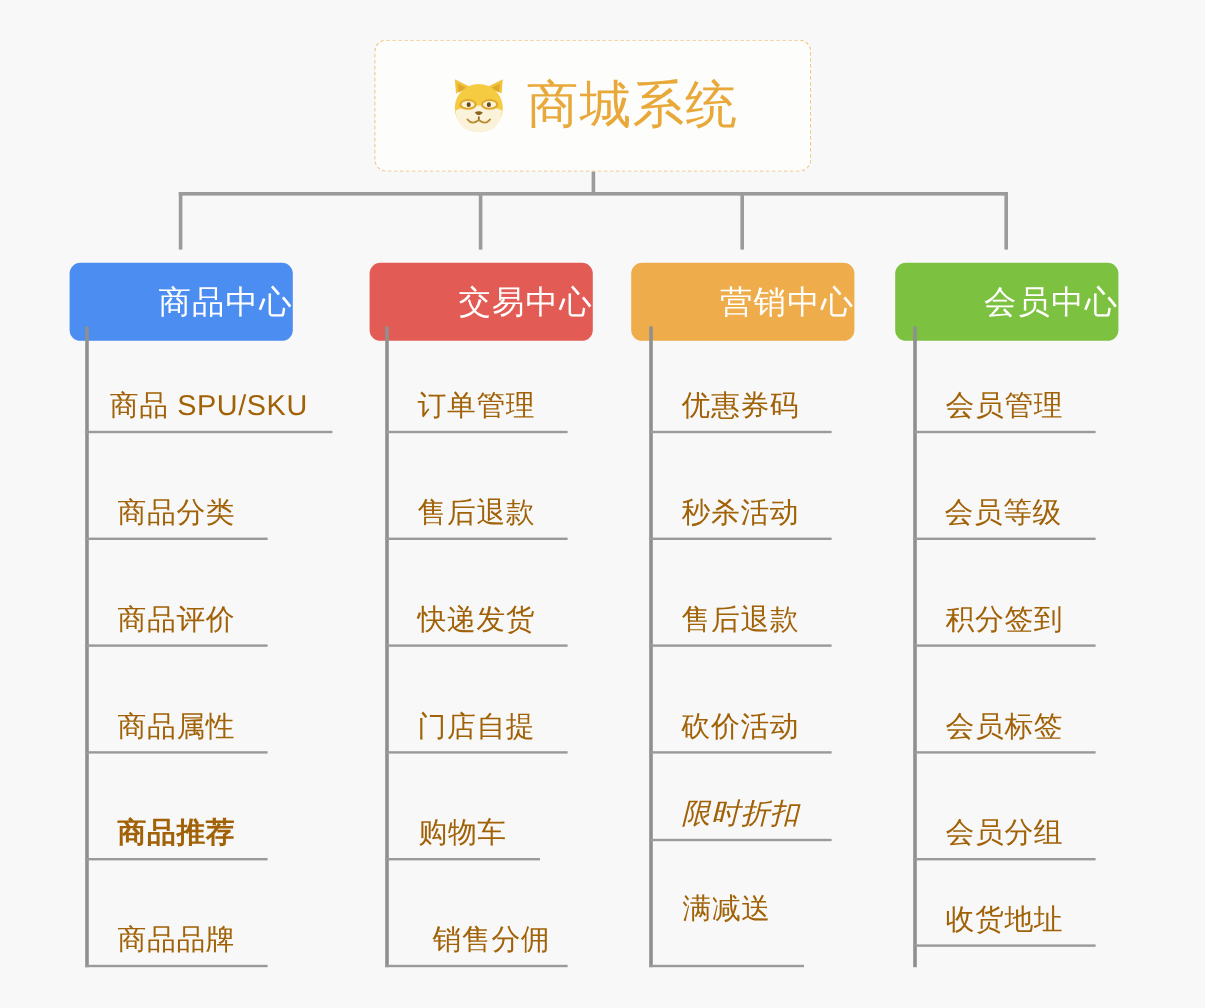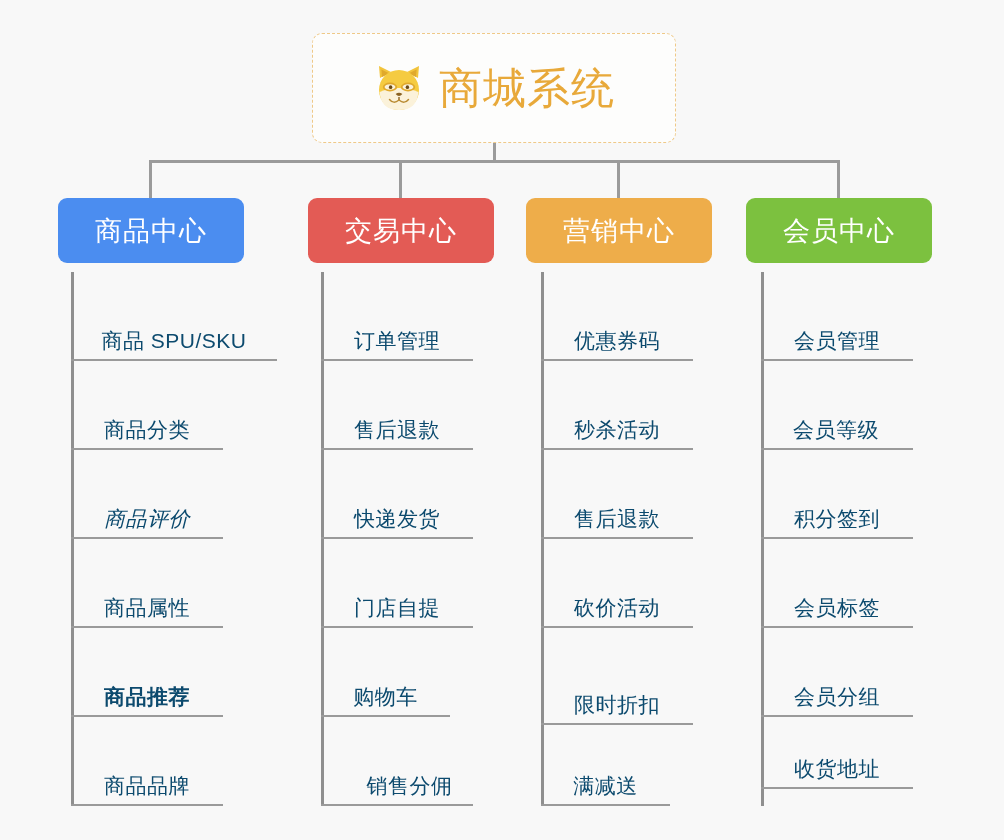--- a/index.html
+++ b/index.html
@@ -56,27 +56,27 @@
   .conn {
     position: absolute;
     background: #9b9b9b;
   }
   .conn-v { width: 3px; }
   .conn-h { height: 3px; }
 
   
   .cat-box {
     position: absolute;
-    top: 198px;
+    top: 219px;
     height: 65px;
     box-sizing: border-box;
     border-radius: 9px;
     display: flex;
     align-items: center;
-    justify-content: center;
+    justify-content: flex-end;
     color: #ffffff;
     font-size: 27px;
     letter-spacing: 1px;
     white-space: nowrap;
   }
 
   
   .leaf-col {
     position: absolute;
     top: 272px;
@@ -93,22 +93,22 @@
     left: 0;
     height: 89px;
     box-sizing: border-box;
     border-bottom: 2px solid #9a9a9a;
     display: flex;
     align-items: flex-end;
     justify-content: center;
     padding: 0 14px 6px 14px;
   }
   .leaf-label {
-    font-size: 21px;
-    color: #0c4a6e;
+    font-size: 24px;
+    color: #a16207;
     white-space: nowrap;
     letter-spacing: 0.5px;
     line-height: 1.15;
   }
 </style>
 </head>
 <body style="background: rgb(248, 248, 248);">
 
 <div id="chart">
 
@@ -163,21 +163,21 @@
   </div>
 
   <div class="leaf-col" style="left:71px;">
     <div class="trunk" style="height:534px;"></div>
     <div class="leaf-item" style="top:0px;   width:206px;">
       <span class="leaf-label">商品 SPU/SKU</span>
       </div>
     <div class="leaf-item" style="top:89px;  width:152px;">
       <span class="leaf-label">商品分类</span>
       </div>
-    <div class="leaf-item" style="top:178px; width:152px;font-style:italic;">
+    <div class="leaf-item" style="top:178px; width:152px;">
       <span class="leaf-label">商品评价</span>
       </div>
     <div class="leaf-item" style="top:267px; width:152px;">
       <span class="leaf-label">商品属性</span>
       </div>
     <div class="leaf-item" style="top:356px; width:152px;font-weight:bold;">
       <span class="leaf-label">商品推荐</span>
       </div>
     <div class="leaf-item" style="top:445px; width:152px;">
       <span class="leaf-label">商品品牌</span>
@@ -213,24 +213,24 @@
       </div>
     <div class="leaf-item" style="top:89px;  width:152px;">
       <span class="leaf-label">秒杀活动</span>
       </div>
     <div class="leaf-item" style="top:178px; width:152px;">
       <span class="leaf-label">售后退款</span>
       </div>
     <div class="leaf-item" style="top:267px; width:152px;">
       <span class="leaf-label">砍价活动</span>
       </div>
-    <div class="leaf-item" style="top:364px; width:152px;">
+    <div class="leaf-item" style="top:340px; width:152px;font-style:italic;">
       <span class="leaf-label">限时折扣</span>
       </div>
-    <div class="leaf-item" style="top:445px; width:129px;">
+    <div class="leaf-item" style="top:445px; width:129px;align-items:center;">
       <span class="leaf-label">满减送</span>
       </div>
   </div>
 
   <div class="leaf-col" style="left:761px;">
     <div class="trunk" style="height:534px;"></div>
     <div class="leaf-item" style="top:0px;   width:152px;">
       <span class="leaf-label">会员管理</span>
       </div>
     <div class="leaf-item" style="top:89px;  width:152px;padding-left:12px;">

